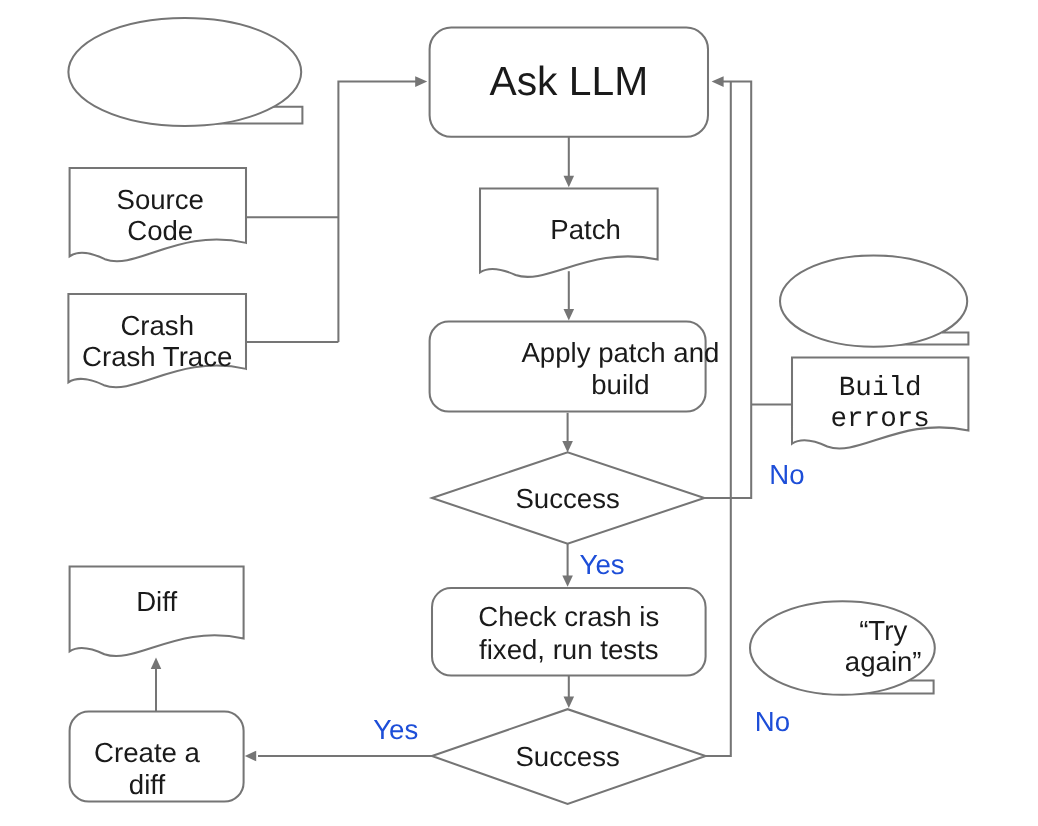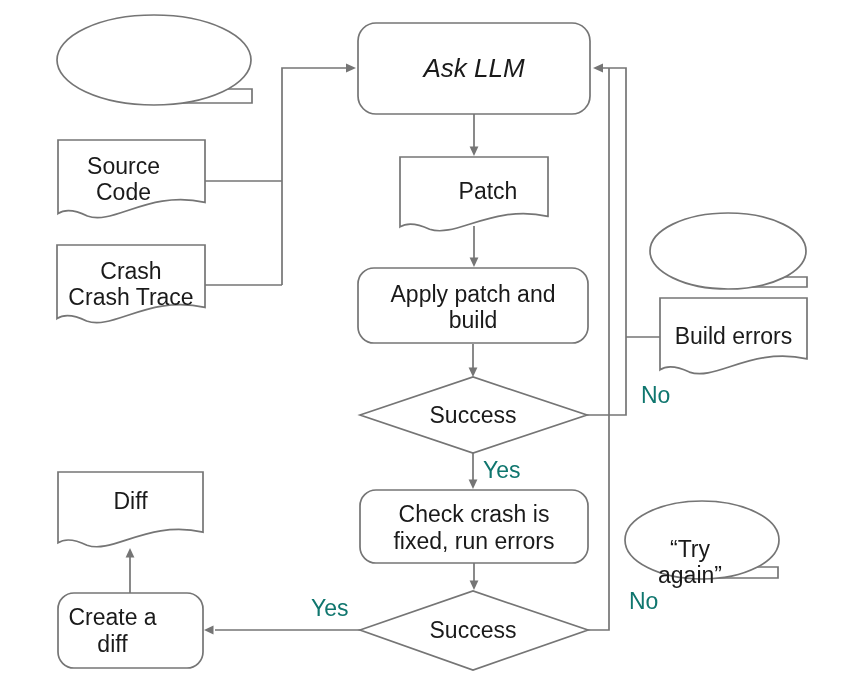--- a/index.html
+++ b/index.html
@@ -6,23 +6,23 @@
   .stage{
     position:relative;width:865px;height:688px;background:#ffffff;
     font-family:"Liberation Sans",sans-serif;overflow:hidden;
   }
   .layer{position:absolute;left:0;top:0;}
   .nl{ 
     position:absolute;display:flex;align-items:center;justify-content:center;
     text-align:center;white-space:pre-line;color:#1a1a1a;
     font-size:23px;line-height:1.15;z-index:2;pointer-events:none;
   }
-  .nl-big{font-size:26px;font-style:italic;}
+  .nl-big{font-size:34px;}
   .el{ 
-    position:absolute;color:#0f766e;font-size:23px;line-height:1;z-index:2;
+    position:absolute;color:#1d4ed8;font-size:23px;line-height:1;z-index:2;
     pointer-events:none;white-space:nowrap;
   }
   svg .line{fill:none;stroke:#757575;stroke-width:1.7;}
   svg .shape{fill:#ffffff;stroke:#757575;stroke-width:1.7;}
   svg .ah{fill:#757575;stroke:none;}
 </style>
 </head>
 <body>
 
 <div class="stage">
@@ -94,49 +94,49 @@
       <rect class="shape" x="358" y="268" width="230" height="75" rx="16" ry="16"></rect>
       <rect class="shape" x="360" y="490" width="228" height="73" rx="16" ry="16"></rect>
       <rect class="shape" x="58" y="593" width="145" height="75" rx="16" ry="16"></rect>
 
       <polygon class="shape" points="360,415 473,377 587,415 473,453"></polygon>
       <polygon class="shape" points="360,630 473,591 588,630 473,670"></polygon>
     </g>
   </svg>
 
 
-  <div class="nl" style="left:50px;top:142px;width:147px;height:74px;">Source
+  <div class="nl" style="left:60px;top:142px;width:147px;height:74px;">Source
 Code</div>
 
   <div class="nl" style="left:57px;top:247px;width:148px;height:74px;">Crash
 Crash Trace</div>
 
   <div class="nl nl-big" style="left:358px;top:23px;width:232px;height:91px;">Ask LLM</div>
 
   <div class="nl" style="left:400px;top:160px;width:176px;height:62px;">Patch</div>
 
-  <div class="nl" style="left:358px;top:271px;width:230px;height:72px;">Apply patch and
+  <div class="nl" style="left:358px;top:271px;width:230px;height:72px;padding-left:44px;">Apply patch and
 build</div>
 
   <div class="nl" style="left:373px;top:394px;width:200px;height:42px;">Success</div>
 
 
-  <div class="nl" style="left:660px;top:300px;width:147px;height:72px;">Build errors</div>
+  <div class="nl" style="left:660px;top:300px;width:147px;height:72px;font-family:Liberation Mono, monospace;">Build errors</div>
 
   <div class="nl" style="left:360px;top:492px;width:228px;height:71px;">Check crash is
-fixed, run errors</div>
+fixed, run tests</div>
 
   <div class="nl" style="left:373px;top:609px;width:200px;height:42px;">Success</div>
 
-  <div class="nl" style="left:610px;top:509px;width:160px;height:58px;margin-top:24px;">“Try
+  <div class="nl" style="left:656px;top:509px;width:160px;height:58px;">“Try
 again”</div>
 
   <div class="nl" style="left:58px;top:472px;width:145px;height:58px;">Diff</div>
 
-  <div class="nl" style="left:40px;top:593px;width:145px;height:75px;">Create a
+  <div class="nl" style="left:50px;top:593px;width:145px;height:95px;">Create a
 diff</div>
 
   <div class="el" style="left:483px;top:459px;">Yes</div>
   <div class="el" style="left:641px;top:384px;">No</div>
   <div class="el" style="left:311px;top:597px;">Yes</div>
   <div class="el" style="left:629px;top:590px;">No</div>
 
 </div>
 
 </body></html>

